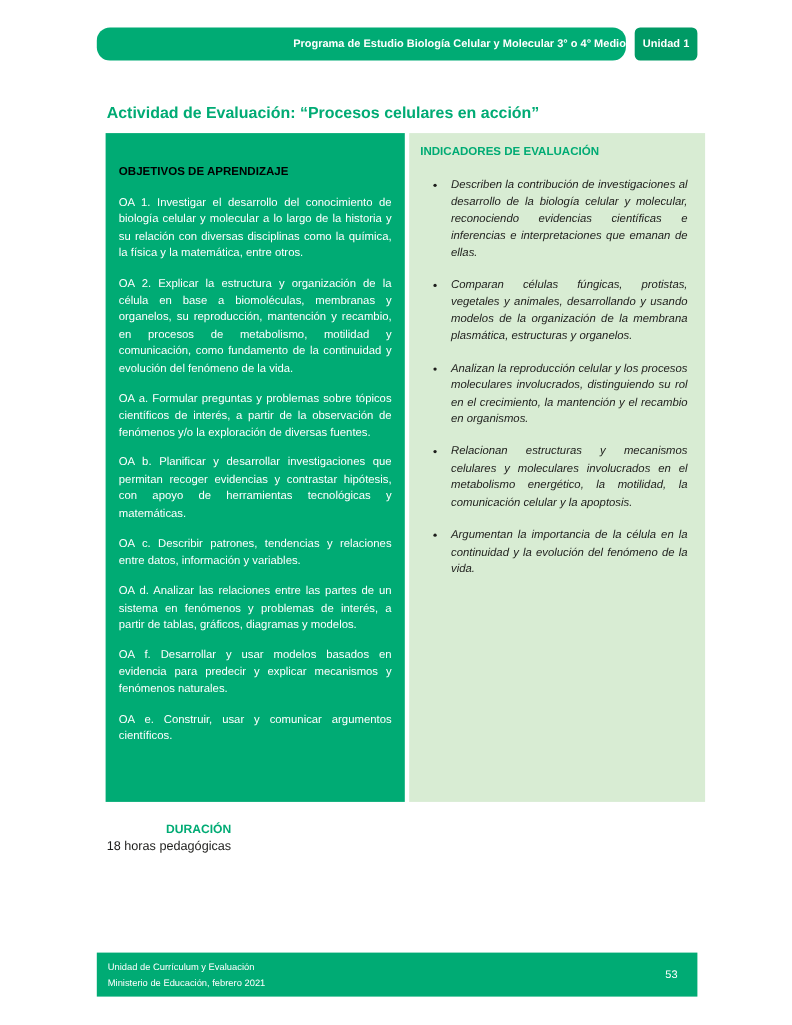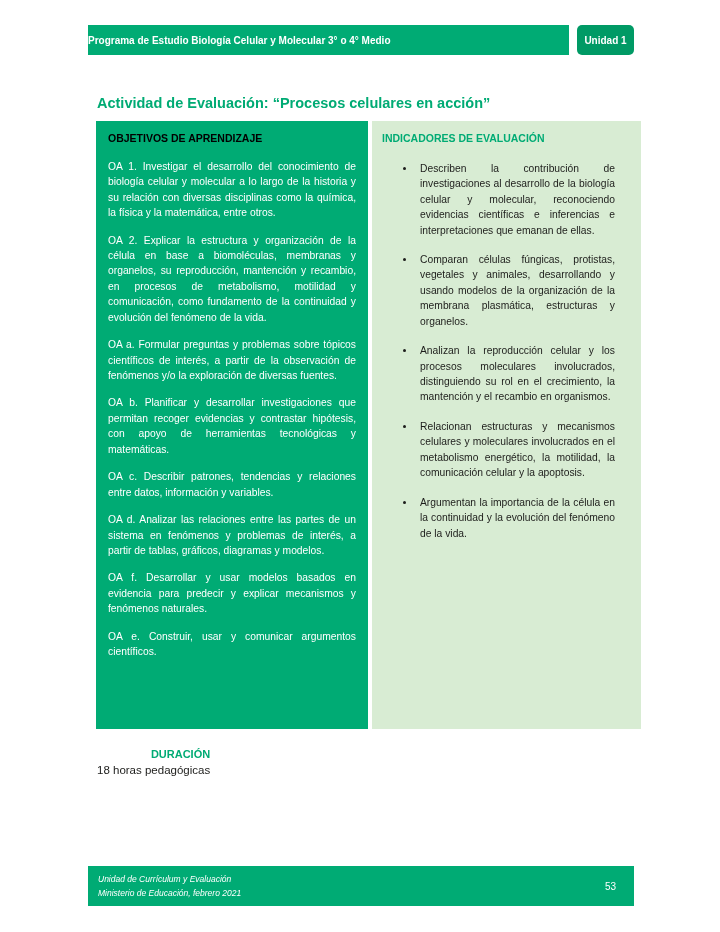--- a/index.html
+++ b/index.html
@@ -21,22 +21,23 @@
   .header{
     position:absolute;
     top:25px; left:88px; width:546px; height:30px;
     display:flex; gap:8px;
   }
   .header-bar{
     flex:1;
     background:var(--green);
     color:#ffffff;
     font-size:10px; font-weight:700;
-    display:flex; align-items:center; justify-content:flex-start;
+    display:flex; align-items:center; justify-content:flex-end;
     text-align:center;
+    border-radius:12px;
   }
   .unit-badge{
     width:57px;
     background:var(--badge-green);
     color:#ffffff;
     font-size:10px; font-weight:700;
     display:flex; align-items:center; justify-content:center;
     border-radius:5px;
   }
   
@@ -50,21 +51,21 @@
   .columns{
     position:absolute;
     top:121px; left:96px; width:545px;
     min-height:608px;
     display:flex; gap:4px; align-items:stretch;
   }
   .col-objectives{
     width:272px;
     background:var(--green);
     color:#ffffff;
-    padding:10px 12px 14px 12px;
+    padding:28px 12px 14px 12px;
     font-size:10.3px; line-height:1.5;
   }
   .col-objectives h3{
     margin:0 0 10px 0;
     font-size:10.5px; font-weight:700;
     color:#000000;
   }
   .col-objectives p{
     margin:12px 0 12px 0;
     text-align:justify;
@@ -76,21 +77,21 @@
     color:#1d1d1b;
     padding:10px 12px 14px 10px;
     font-size:10.3px; line-height:1.5;
   }
   .col-indicators h3{
     margin:0 0 14px 0;
     font-size:10.5px; font-weight:700;
     color:var(--green);
   }
   .col-indicators ul{
-    margin:14px; padding-left:20px;
+    margin:4px; padding-left:20px;font-style:italic;
   }
   .col-indicators li{
     margin-bottom:14px;
     padding-left:4px;
     text-align:justify;
   }
   .col-indicators li::marker{color:#1d1d1b;}
   
   .duration{
     position:absolute;
@@ -110,21 +111,21 @@
   
   .footer{
     position:absolute;
     top:866px; left:88px; width:546px; height:40px;
     background:var(--green);
     color:#ffffff;
     display:flex; align-items:center; justify-content:space-between;
     padding:0 18px 0 10px;
   }
   .footer-lines{
-    font-size:8.5px; line-height:1.7;font-style:italic;
+    font-size:8.5px; line-height:1.7;
   }
   .footer-page{
     font-size:10px; font-weight:400;
   }
 </style>
 </head>
 <body>
 
 <div class="page">
 

